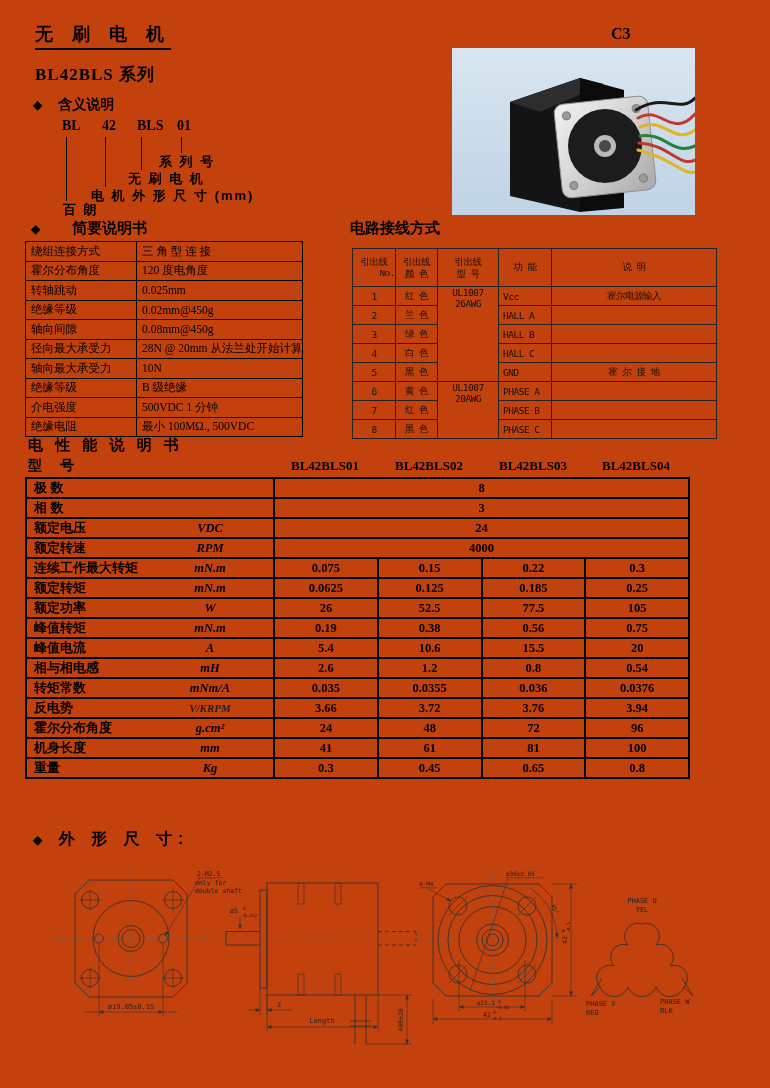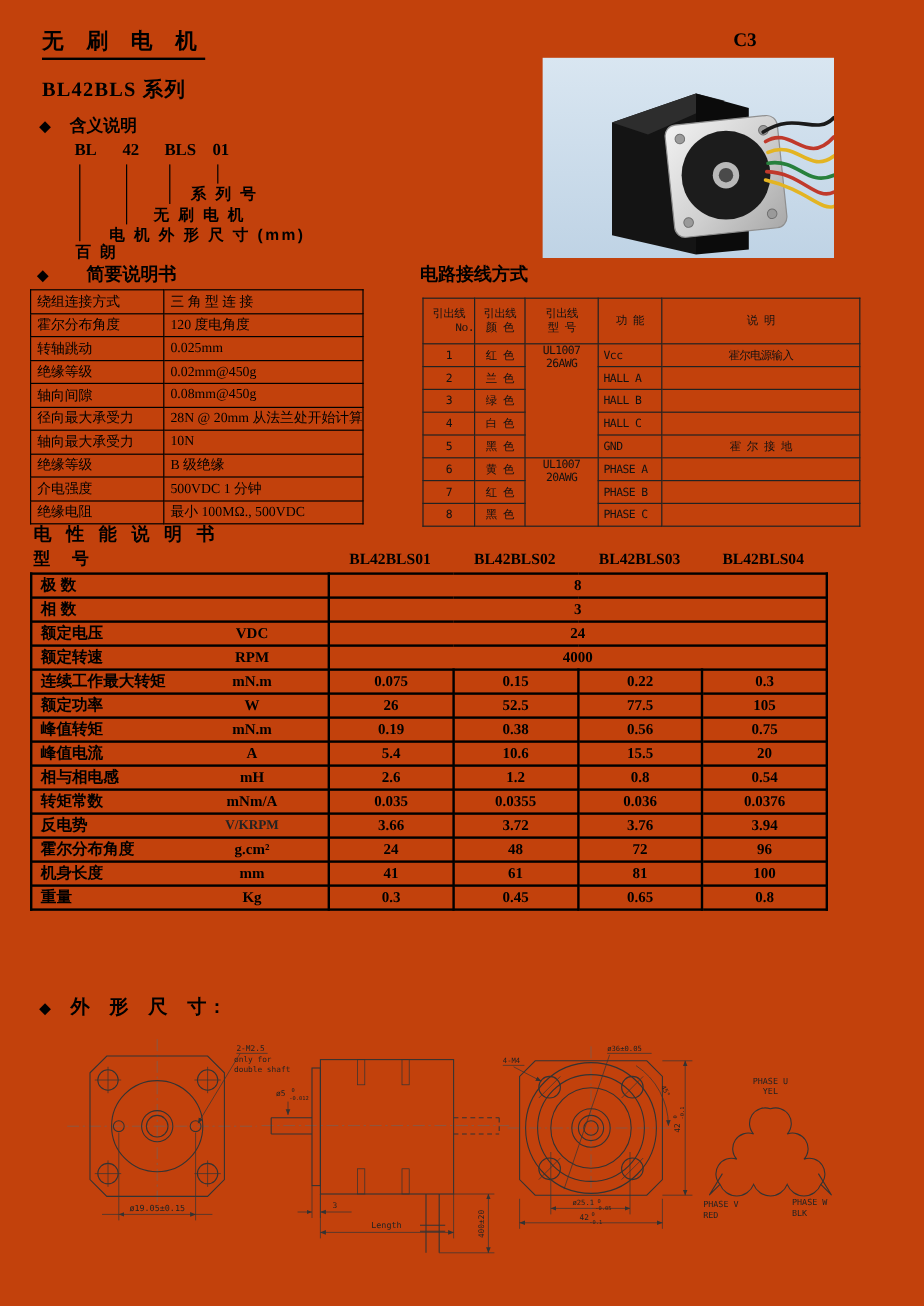--- a/index.html
+++ b/index.html
@@ -43,21 +43,21 @@
 
   
   .perf-heading{left:28px;top:436px;font-size:15px;letter-spacing:4px;}
   .model-label{left:28px;top:457px;font-size:14px;letter-spacing:2px;white-space:pre;}
   .model-name{top:458px;width:104px;text-align:center;font-size:13px;}
   .perf-table{left:25px;top:477px;width:663px;table-layout:fixed;}
   .perf-table td{border:2px solid #000;height:17.6px;padding:0;overflow:hidden;}
   .perf-name{width:244px;position:relative;font-family:"Liberation Sans",sans-serif;
       font-weight:bold;font-size:13px;text-align:left;padding-left:7px !important;white-space:nowrap;}
   .perf-unit{position:absolute;left:128px;top:50%;transform:translateY(-50%);width:110px;
-      text-align:center;font-family:"Liberation Serif",serif;font-size:12.5px;}
+      text-align:center;font-family:"Liberation Serif",serif;font-size:12.5px;font-style:italic;}
   .perf-val{text-align:center;font-family:"Liberation Serif",serif;font-weight:bold;font-size:12.5px;}
 
   
   .cadtxt{font-family:"DejaVu Sans Mono",monospace;fill:#222;}
   .dimline{stroke:#333;stroke-width:0.6;fill:none;}
   .bodyline{stroke:#333;stroke-width:0.9;fill:none;}
   .cline{stroke:#666;stroke-width:0.5;fill:none;stroke-dasharray:10 3 2 3;}
 </style>
 </head>
 <body>
@@ -279,20 +279,27 @@
         <td class="perf-val" colspan="4">4000</td>
         </tr>
       <tr>
           <td class="perf-name"><span>连续工作最大转矩</span><span class="perf-unit songb">mN.m</span></td>
         <td class="perf-val">0.075</td>
           <td class="perf-val">0.15</td>
           <td class="perf-val">0.22</td>
           <td class="perf-val">0.3</td>
         </tr>
       <tr>
+          <td class="perf-name"><span>额定转矩</span><span class="perf-unit songb">mN.m</span></td>
+        <td class="perf-val">0.0625</td>
+          <td class="perf-val">0.125</td>
+          <td class="perf-val">0.185</td>
+          <td class="perf-val">0.25</td>
+        </tr>
+      <tr>
           <td class="perf-name"><span>额定功率</span><span class="perf-unit songb">W</span></td>
         <td class="perf-val">26</td>
           <td class="perf-val">52.5</td>
           <td class="perf-val">77.5</td>
           <td class="perf-val">105</td>
         </tr>
       <tr>
           <td class="perf-name"><span>峰值转矩</span><span class="perf-unit songb">mN.m</span></td>
         <td class="perf-val">0.19</td>
           <td class="perf-val">0.38</td>

